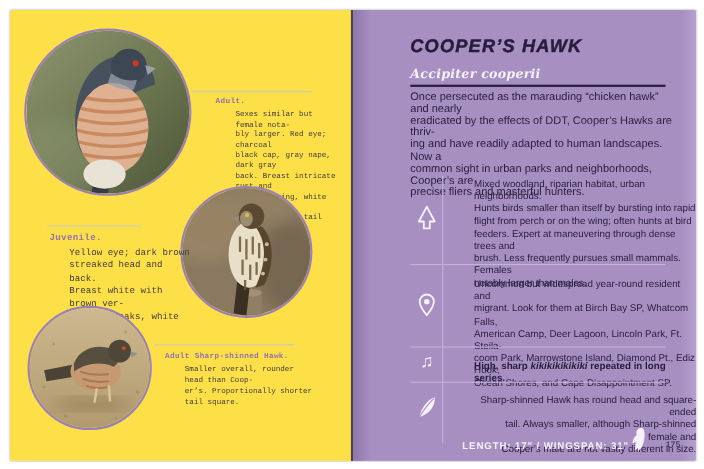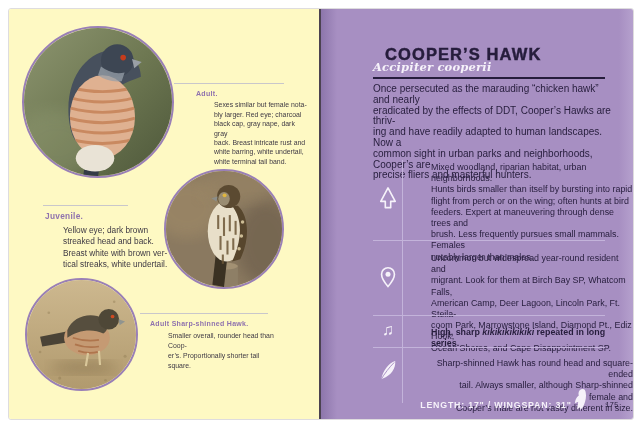--- a/index.html
+++ b/index.html
@@ -1,20 +1,20 @@
 <!DOCTYPE html>
 <html style="--page-purple: #a78fc2; --page-purple-dark: #8d76ab; --ink-dark: #261d3c; --white-ink: #f6f2fa; --divider-light: #c3b3da; --caption-purple: #8f72ae; --caption-ink: #3e3944; --caption-rule: #c9c7cb; --circle-border: #9a80b6; --spine: #4b4250;"><head>
 <meta charset="utf-8">
 <style>
   html,body{margin:0;padding:0;background:#ffffff;}
   .canvas{position:relative;width:640px;height:426px;background:#ffffff;overflow:hidden;
           font-family:"Liberation Sans",sans-serif;}
   .spread{position:absolute;left:8px;top:8px;width:624px;height:410px;background:#fcfcfb;
           border:1px solid #dedcde;border-radius:3px;overflow:hidden;}
-  .page-left{position:absolute;left:0;top:0;width:312px;height:410px;background:#fef9c3;}
+  .page-left{position:absolute;left:0;top:0;width:312px;height:410px;background:#fde047;font-family:Liberation Mono, monospace;}
   .page-right{position:absolute;left:312px;top:0;width:312px;height:410px;
       background:linear-gradient(90deg,var(--page-purple-dark,#8d76ab) 0px,var(--page-purple,#a78fc2) 16px,
                  var(--page-purple,#a78fc2) 298px,#b5a0cd 312px);}
   .spine{position:absolute;left:310px;top:0;width:2px;height:410px;background:var(--spine,#4b4250);z-index:3;}
 
   
   .photo-circle{position:absolute;border-radius:50%;overflow:hidden;box-sizing:border-box;
       border:2.5px solid var(--circle-border,#9a80b6);}
   .photo-circle svg{display:block;width:100%;height:100%;}
   .c1{left:13px;top:17px;width:152px;height:152px;}
@@ -28,22 +28,22 @@
   .cap-head{display:block;color:var(--caption-purple,#8f72ae);font-weight:bold;letter-spacing:.3px;margin-bottom:2px;}
   .cap-body{white-space:pre-line;display:block;margin-left:18px;}
   .cap1{left:187px;top:80px;width:112px;font-size:6.9px;line-height:9.4px;}
   .cap1 .cap-head{font-size:7px;}
   .cap2{left:36px;top:202px;width:132px;font-size:8.3px;line-height:11.6px;}
   .cap2 .cap-head{font-size:8.3px;}
   .cap3{left:141px;top:310px;width:134px;font-size:6.9px;line-height:10px;}
   .cap3 .cap-head{font-size:7px;}
 
   
-  .page-right .title{position:absolute;left:52px;top:24px;margin:12px;font-size:16.5px;font-weight:bold;
-      letter-spacing:1.1px;color:var(--ink-dark,#251c3b);-webkit-text-stroke:.45px var(--ink-dark,#251c3b);}
+  .page-right .title{position:absolute;left:52px;top:24px;margin:0;font-size:16.5px;font-weight:bold;
+      letter-spacing:1.1px;color:var(--ink-dark,#251c3b);font-style:italic;-webkit-text-stroke:.45px var(--ink-dark,#251c3b);}
   .sci{position:absolute;left:52px;top:51px;font-family:"DejaVu Serif",serif;font-style:italic;
       font-weight:700;font-size:11.5px;color:var(--white-ink,#f6f2fa);letter-spacing:.2px;}
   .title-rule{position:absolute;left:52px;top:68px;width:232px;height:1.7px;background:var(--ink-dark,#251c3b);}
   .intro{position:absolute;left:52px;top:75px;width:242px;font-size:10px;line-height:10.8px;
       color:var(--ink-dark,#251c3b);white-space:pre-line;}
   .vline{position:absolute;left:81px;top:151px;width:1px;height:243px;background:var(--divider-light,rgba(255,255,255,.55));}
   .hdiv{position:absolute;left:52px;width:232px;height:1px;background:var(--divider-light,rgba(255,255,255,.5));}
   .d1{top:231px;} .d2{top:306px;} .d3{top:338px;}
   .sec{position:absolute;left:90px;width:202px;font-size:8.9px;line-height:11.2px;
       color:var(--ink-dark,#251c3b);white-space:pre-line;margin-left:20px;}

